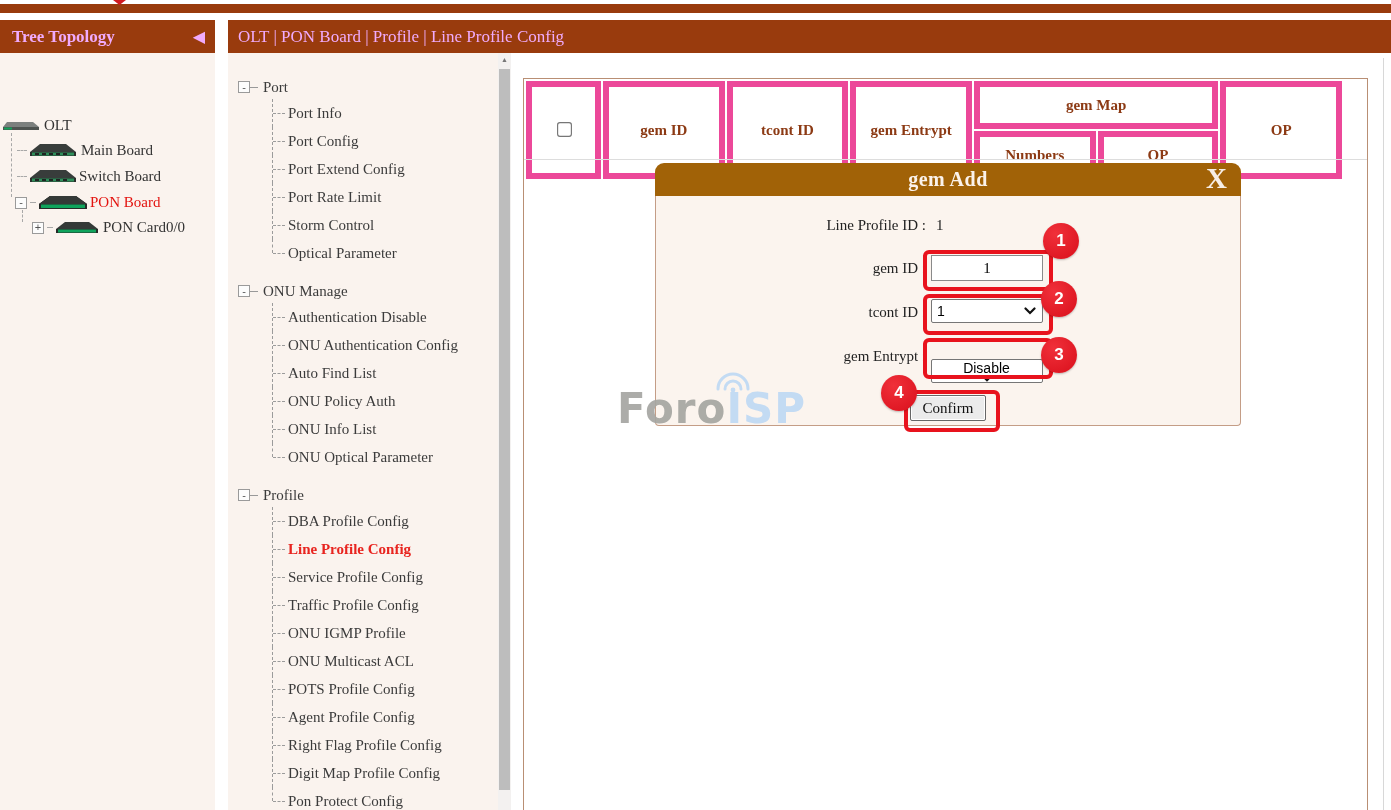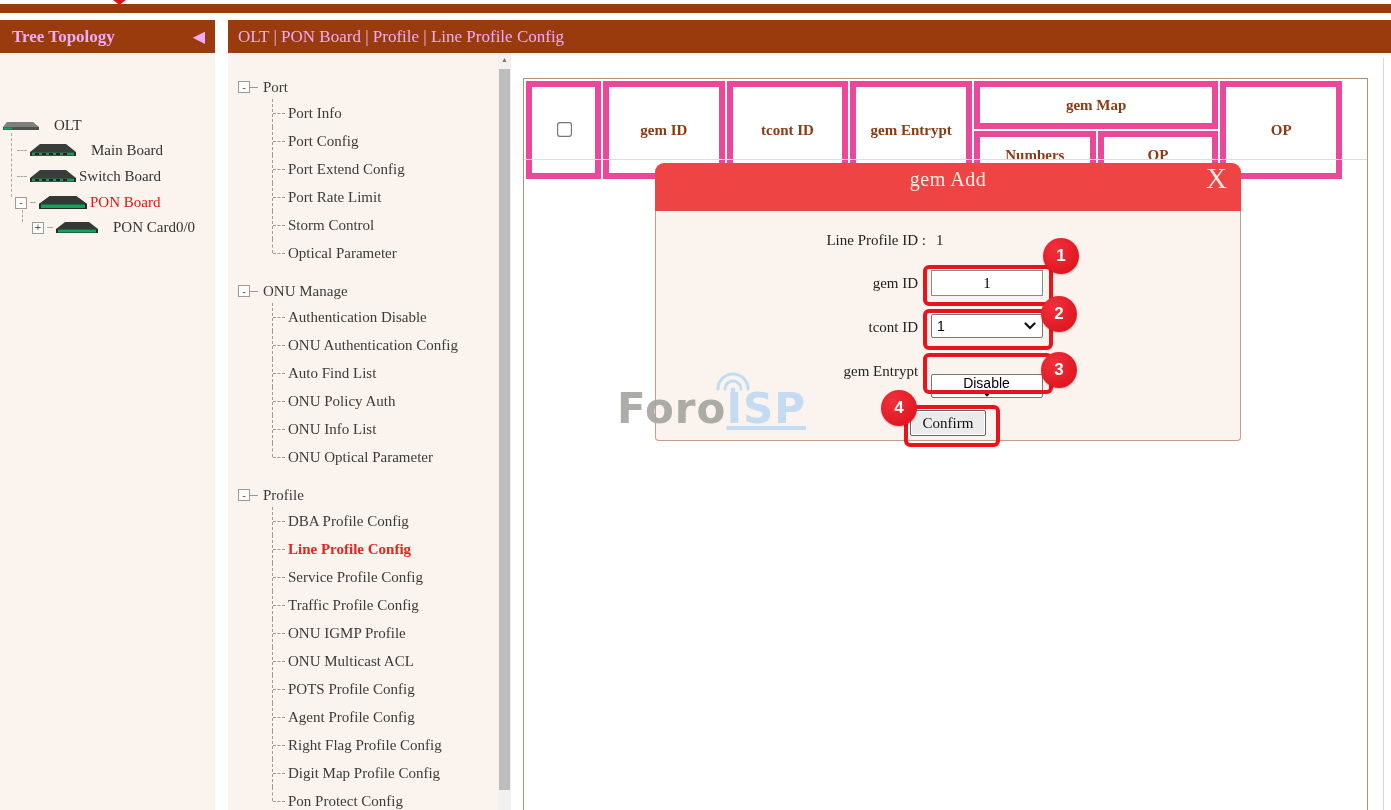--- a/index.html
+++ b/index.html
@@ -14,21 +14,21 @@
   
   .hbar{position:absolute;top:20px;height:33px;background:#993B0D;color:#f0abfc;}
   .hbar-left{left:0;width:215px;}
   .hbar-left .ttl{position:absolute;left:12px;top:0;line-height:33px;font-size:17px;font-weight:bold;}
   .collapse{position:absolute;right:10px;top:0;line-height:33px;font-size:16px;cursor:pointer;}
   .hbar-crumb{left:228px;right:0;}
   .hbar-crumb .crumb{position:absolute;left:10px;top:0;line-height:33px;font-size:17px;}
   
   .sidebar{position:absolute;left:0;top:53px;width:215px;bottom:0;background:#FAF3EE;}
   .t-row{position:absolute;display:flex;align-items:center;gap:3px;font-size:15px;color:#333;white-space:nowrap;cursor:pointer;}
-  .t-row .lbl{margin-left:12px;}
+  .t-row .lbl{margin-left:2px;}
   .t-row .red{color:#E3130F;}
   .vdash{position:absolute;width:1px;border-left:1px dashed #A8A8A8;}
   .hdash{display:inline-block;width:10px;height:1px;border-top:1px dashed #A8A8A8;}
   .ebox{display:inline-flex;align-items:center;justify-content:center;width:12px;height:12px;
     border:1px solid #9a9a9a;background:#FCFCFC;color:#555;
     font:11px/9px "Liberation Sans",sans-serif;box-sizing:border-box;cursor:pointer;flex:none;}
   
   .menu{position:absolute;left:228px;top:53px;width:270px;bottom:0;background:#FAF3EE;
     padding:10px 0 0 10px;box-sizing:border-box;overflow:hidden;}
   .m-row{display:flex;align-items:center;font-size:15px;color:#3B3B3B;cursor:pointer;}
@@ -50,21 +50,21 @@
   table.gemtbl{border-collapse:separate;border-spacing:2px;table-layout:fixed;width:820px;margin:0;}
   table.gemtbl th{border:6px solid #ec4899;font-size:15px;font-weight:bold;color:#8C3A14;
     text-align:center;vertical-align:middle;padding:0;background:#fff;font-family:"Liberation Serif",serif;}
   table.gemtbl tr.r1 th{height:36px;}
   table.gemtbl tr.r2 th{height:36px;}
   table.gemtbl th.chk input{transform:scale(1.15);cursor:pointer;}
   .table-sep{position:absolute;left:0;right:0;top:80px;height:1px;background:#DDDDDD;}
   .win-edge{position:absolute;left:1383px;top:58px;bottom:0;width:1px;background:#D8D8D8;}
   
   .modal{position:absolute;left:655px;top:163px;width:586px;z-index:5;}
-  .modal-h{height:48px;background:#ef4444;border-radius:9px 9px 0 0;position:relative;}
+  .modal-h{height:33px;background:#a16207;border-radius:9px 9px 0 0;position:relative;font-weight:bold;}
   .modal-h .mt{display:block;text-align:center;line-height:33px;font-size:20px;color:#FBF2EB;letter-spacing:.5px;}
   .modal-h .mx{position:absolute;right:14px;top:-2px;line-height:34px;font-size:29px;color:#F7EEE6;cursor:pointer;}
   .modal-b{position:relative;height:230px;background:#FBF4EE;border:1px solid #C49D86;border-top:none;
     border-radius:0 0 4px 4px;box-sizing:border-box;}
   .flabel{position:absolute;left:0;width:270px;text-align:right;font-size:15px;color:#222;}
   .fvalue{position:absolute;font-size:15px;color:#222;}
   .gem-input{position:absolute;left:275px;top:59px;width:110px;height:24px;border:1px solid #8A8A8A;
     background:#fff;text-align:center;font:15px "Liberation Serif",serif;box-sizing:content-box;padding:0;}
   .fselect{position:absolute;left:275px;width:112px;height:24px;border:1px solid #767676;border-radius:2px;
     background:#fff;display:flex;align-items:center;justify-content:space-between;
@@ -75,21 +75,21 @@
   
   .hl{position:absolute;border:4px solid #E8131D;border-radius:6px;z-index:8;pointer-events:none;}
   .step{position:absolute;width:36px;height:36px;border-radius:50%;z-index:9;
     background:radial-gradient(circle at 35% 30%,#F0303A,#D90F1B);color:#fff;
     font:bold 17px "Liberation Sans",sans-serif;display:flex;align-items:center;justify-content:center;
     box-shadow:0 1px 2px rgba(0,0,0,.25);}
   
   .wmark{position:absolute;left:617px;top:384px;z-index:10;font:800 42px "DejaVu Sans",sans-serif;
     letter-spacing:1px;opacity:.92;pointer-events:none;}
   .wmark .g{color:#A6A6A2;}
-  .wmark .b{color:#BFD9F4;text-decoration:underline;}
+  .wmark .b{color:#BFD9F4;}
   .wmark svg{position:absolute;left:97px;top:-15px;}
 </style>
 </head>
 <body>
 
 <div class="topbar"></div>
 <div class="toparrow"></div>
 
 <div class="hbar hbar-left">
   <span class="ttl">Tree Topology</span>

